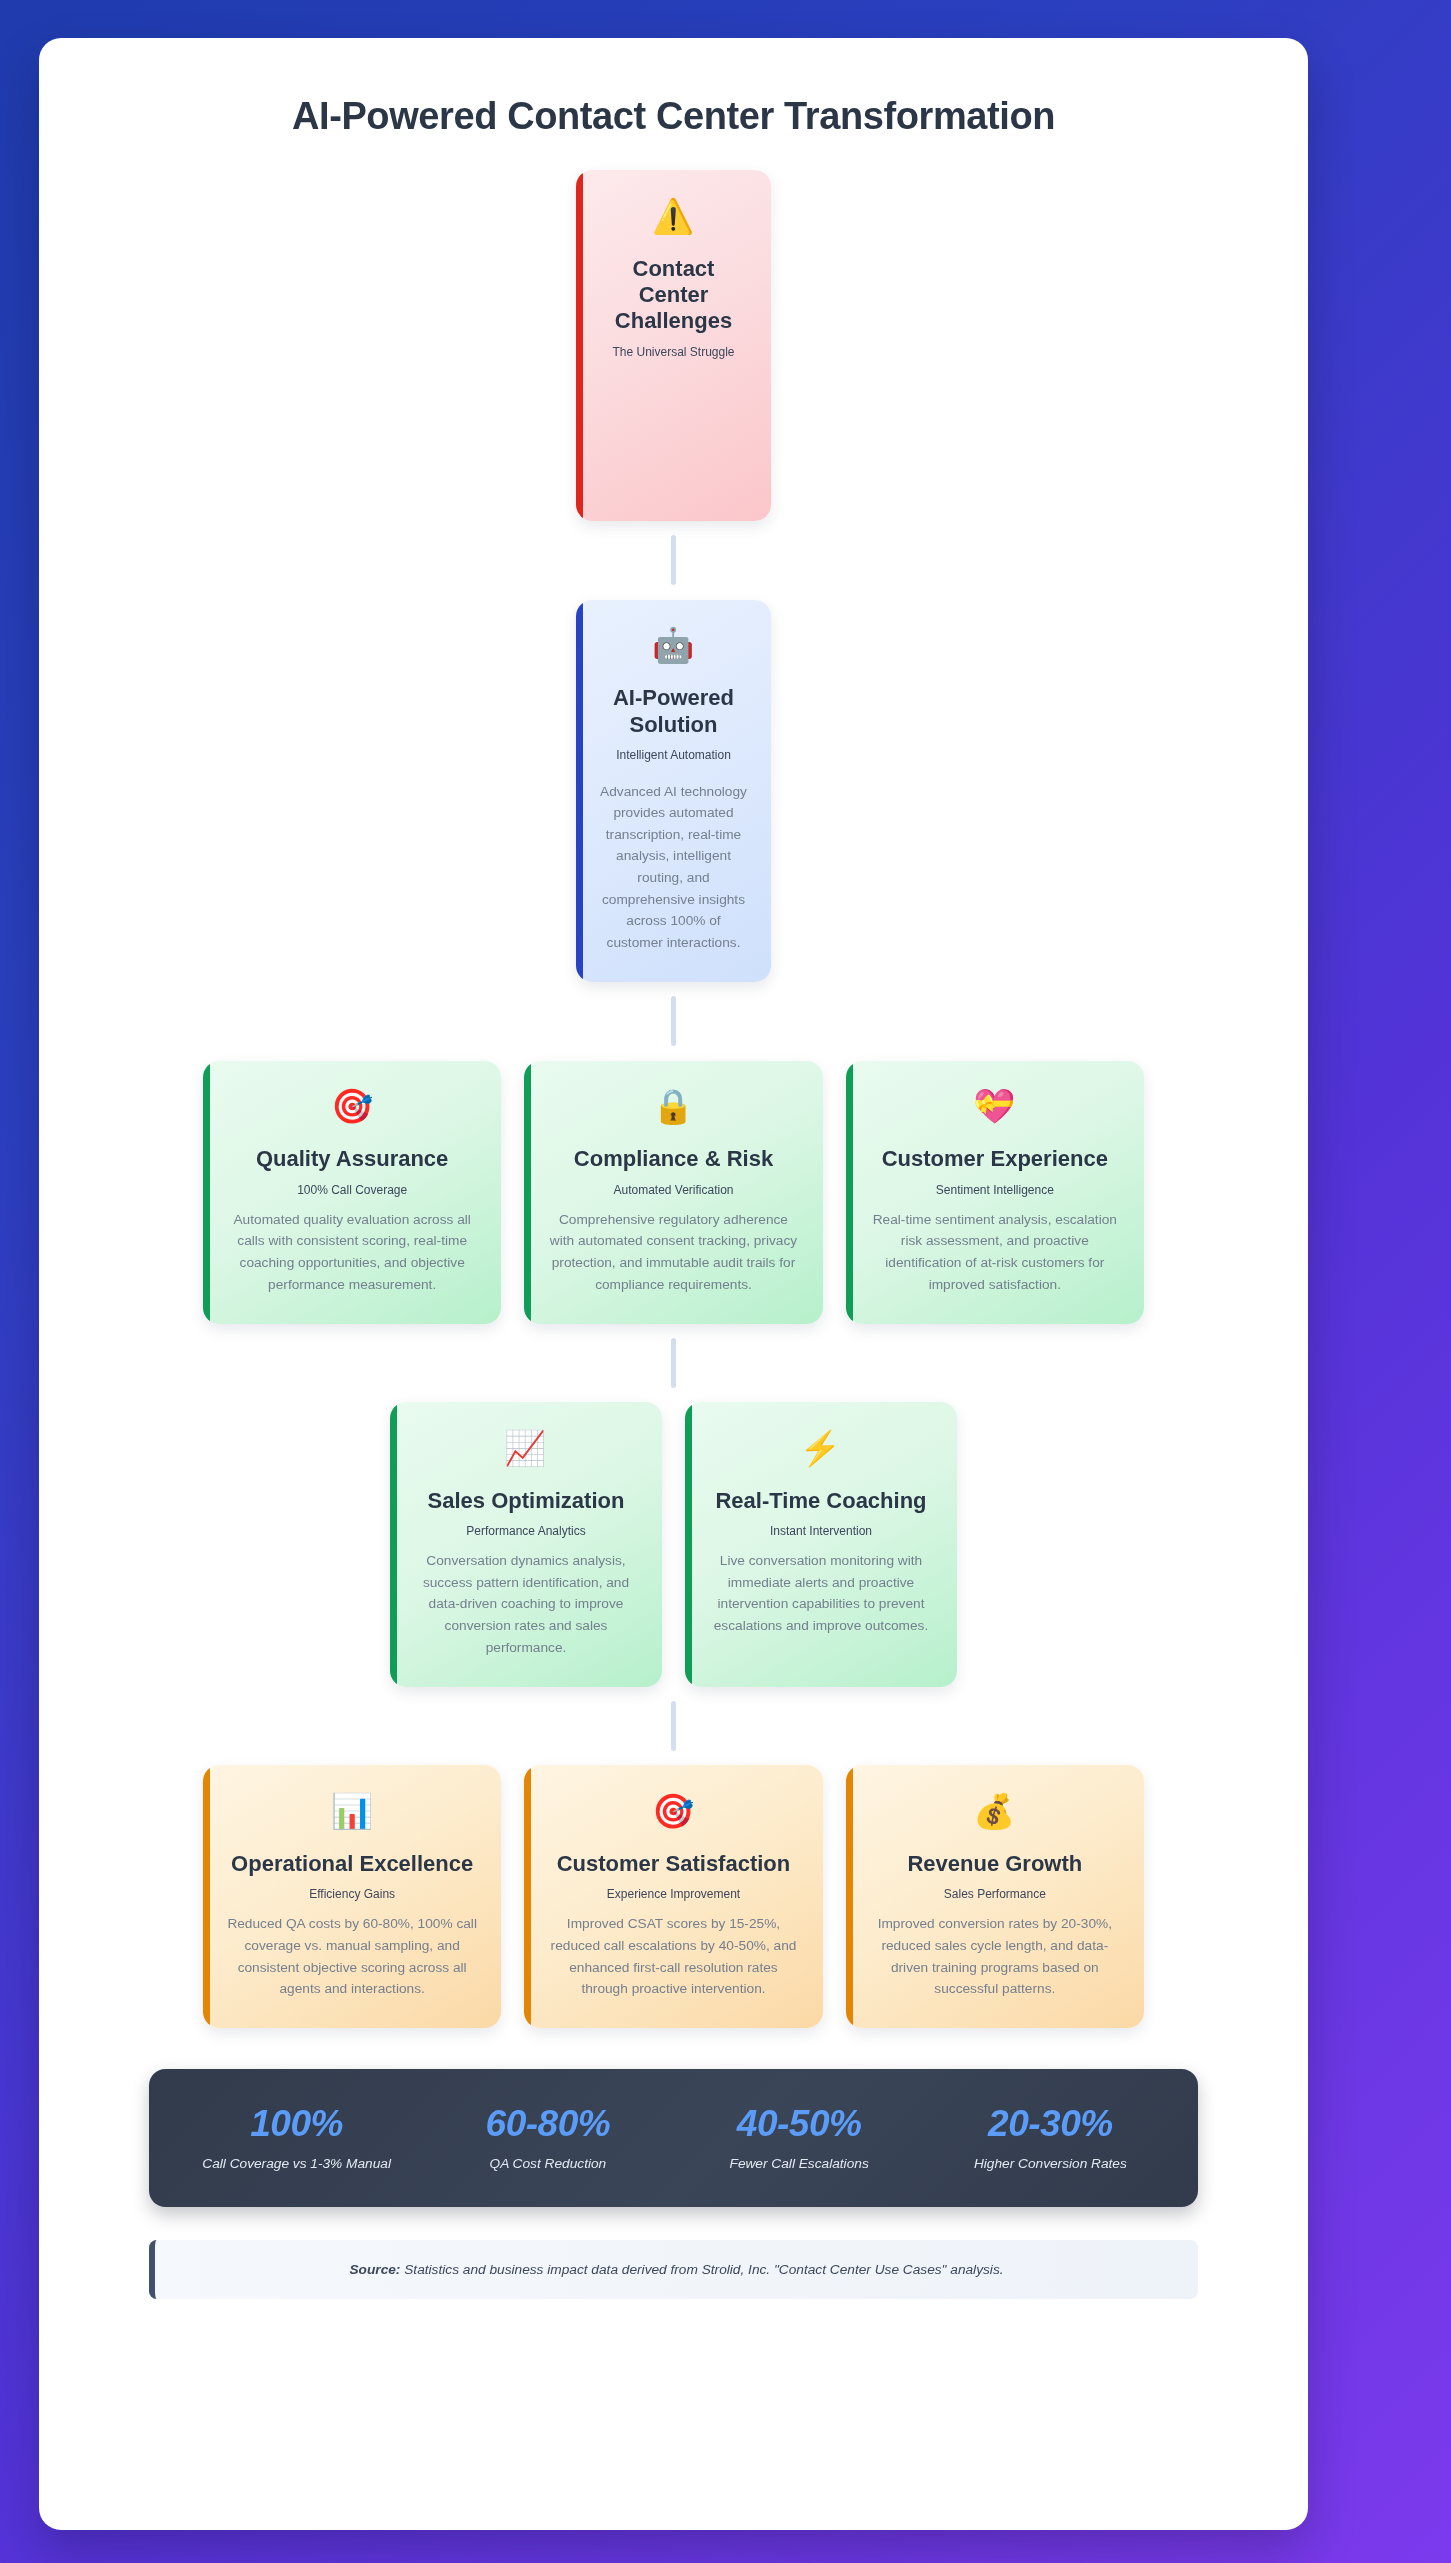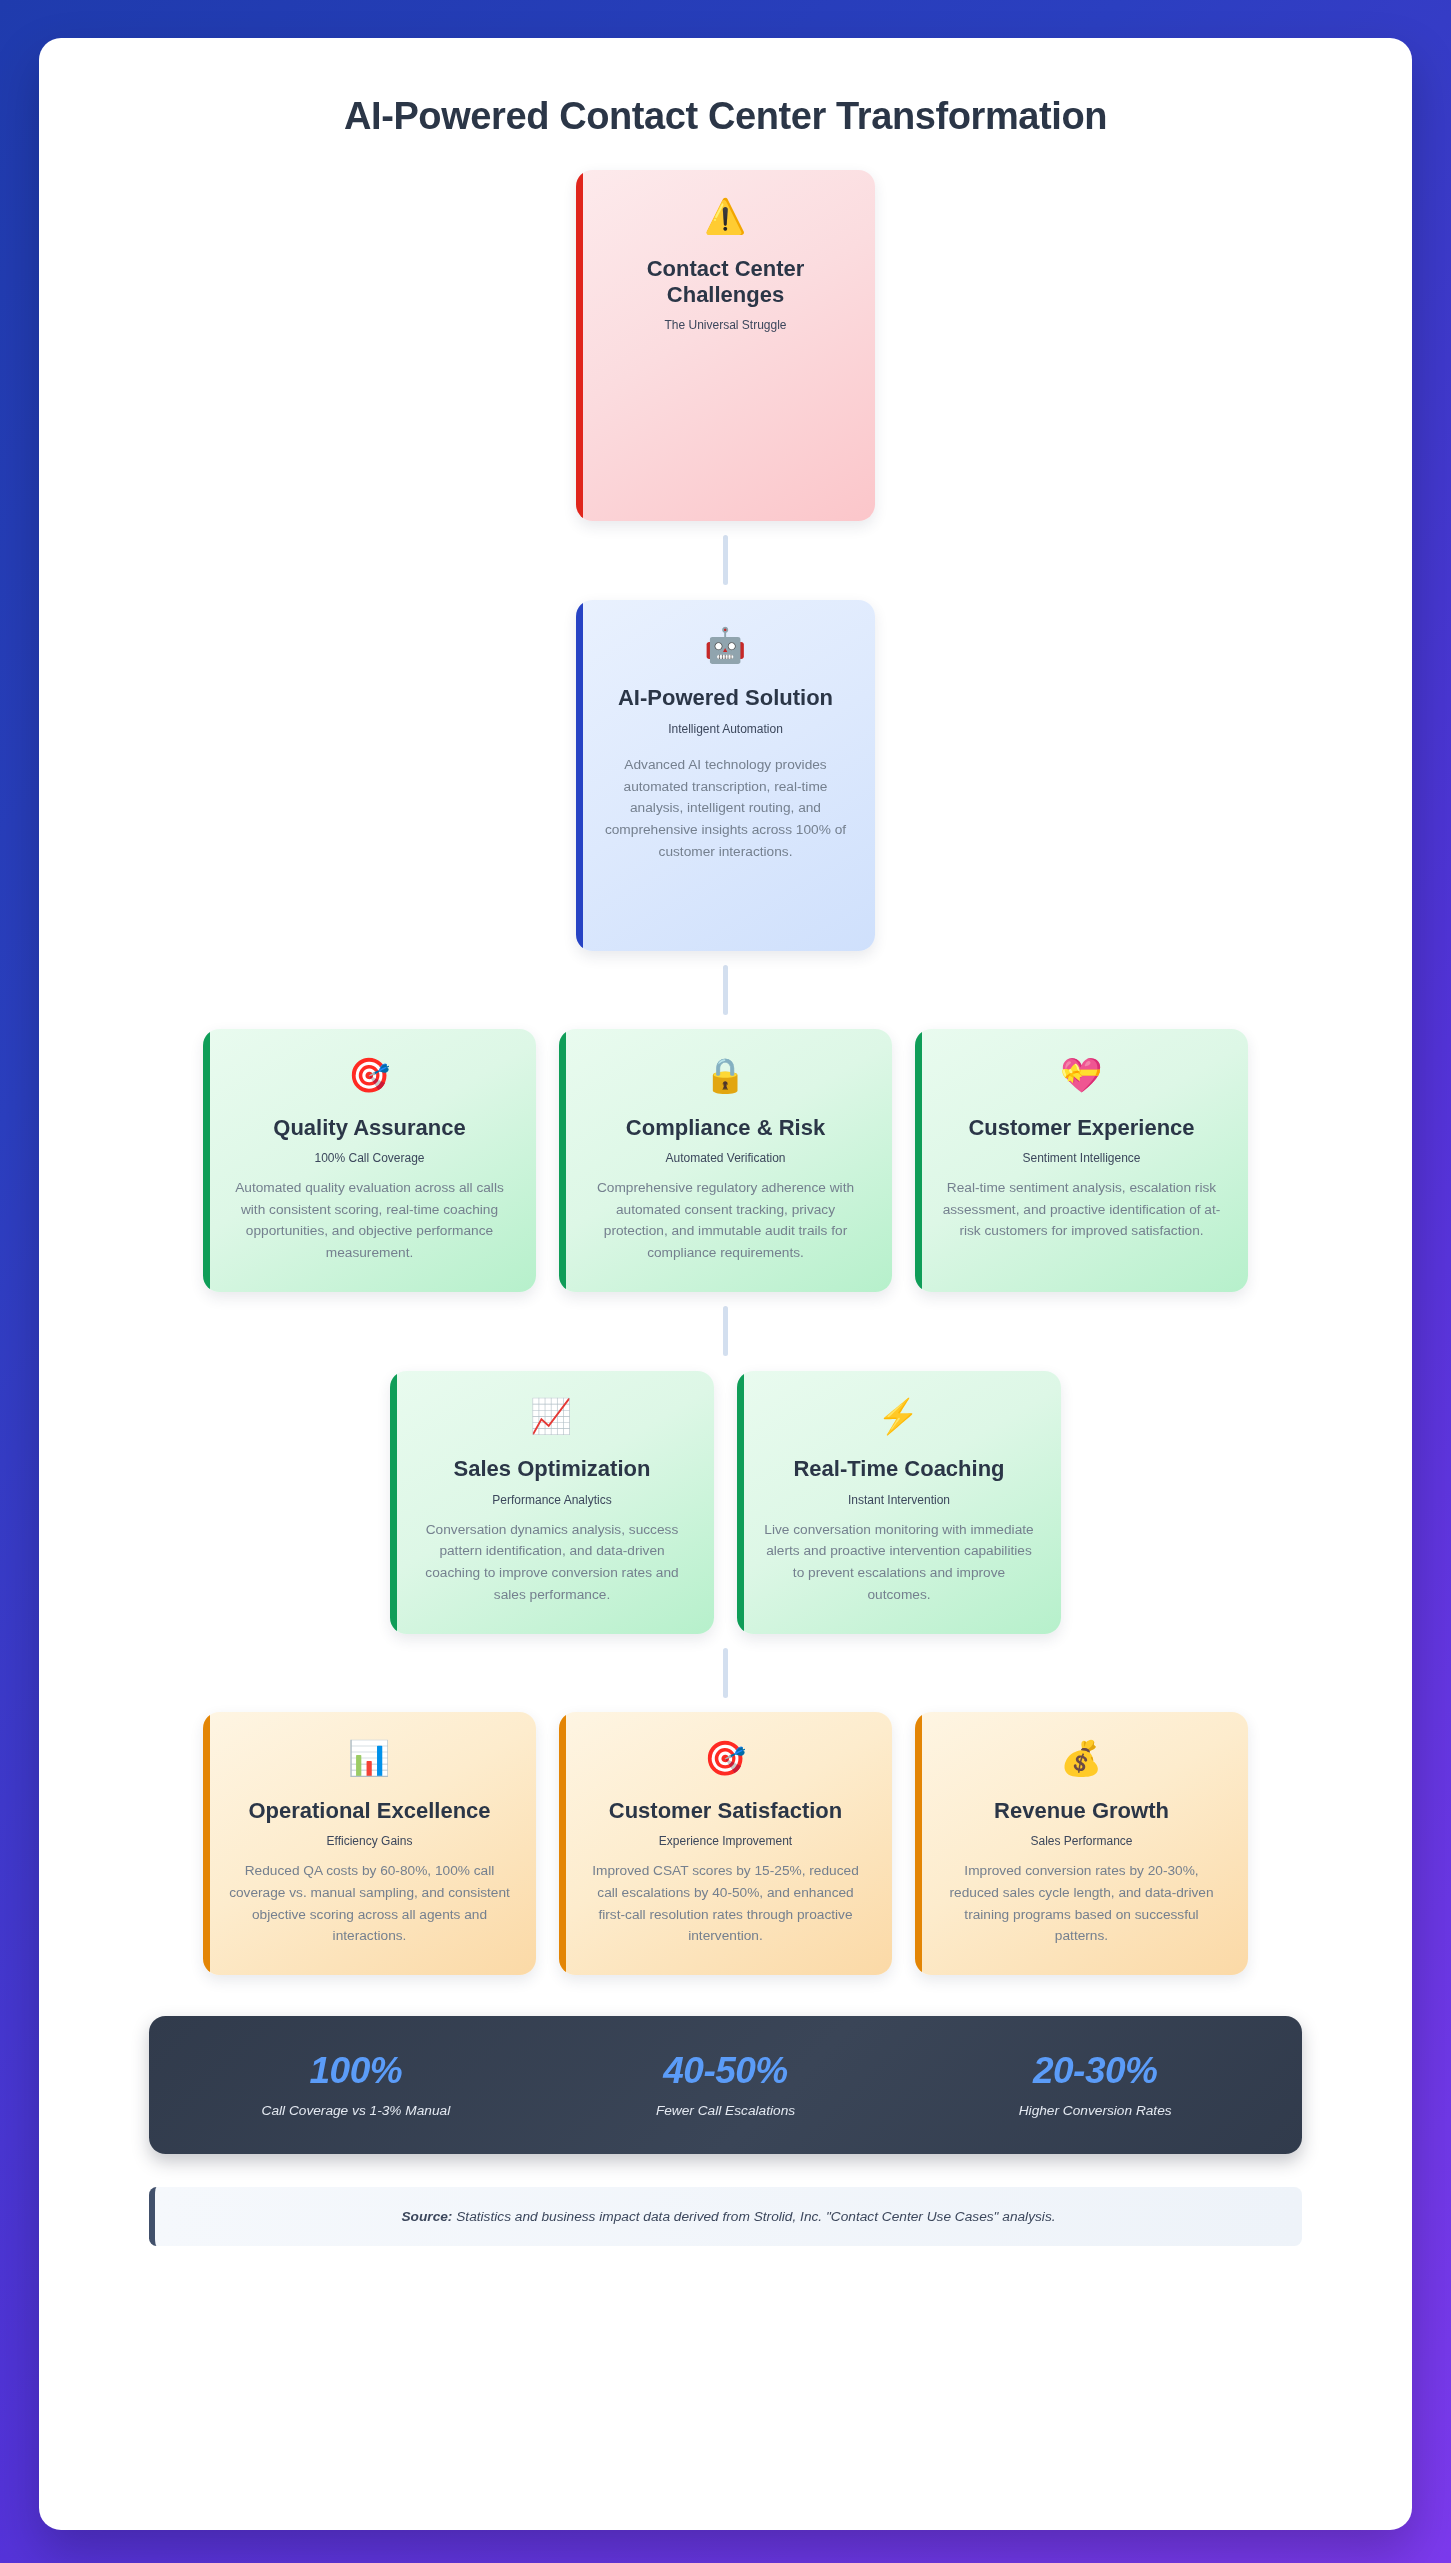--- a/index.html
+++ b/index.html
@@ -11,21 +11,21 @@
   }
 
   body {
     background: linear-gradient(135deg, #1f3bad 0%, #2b3fc0 28%, #5333d8 62%, #7c3aed 100%);
     padding: 38px 39px 33px 39px;
   }
 
   .page-card {
     background: #ffffff;
     border-radius: 22px;
-    width: 1373px;
+    width: 1269px;
     min-height: 2492px;
     padding: 39px 0 33px 0;
     box-shadow: 0 22px 49px rgba(0,0,0,0.22);
     position: relative;
   }
 
   
   .header { text-align: center; padding: 17.5px 66px 0 66px; }
   .title {
     font-size: 38px;
@@ -262,20 +262,24 @@
     </div>
 
   </div>
 
   <div class="stats-bar">
     <div class="stat">
       <div class="stat-value">100%</div>
       <div class="stat-label">Call Coverage vs 1-3% Manual</div>
     </div>
     <div class="stat">
+      <div class="stat-value">60-80%</div>
+      <div class="stat-label">QA Cost Reduction</div>
+    </div>
+    <div class="stat">
       <div class="stat-value">40-50%</div>
       <div class="stat-label">Fewer Call Escalations</div>
     </div>
     <div class="stat">
       <div class="stat-value">20-30%</div>
       <div class="stat-label">Higher Conversion Rates</div>
     </div>
   </div>
 
   <div class="source-bar">

